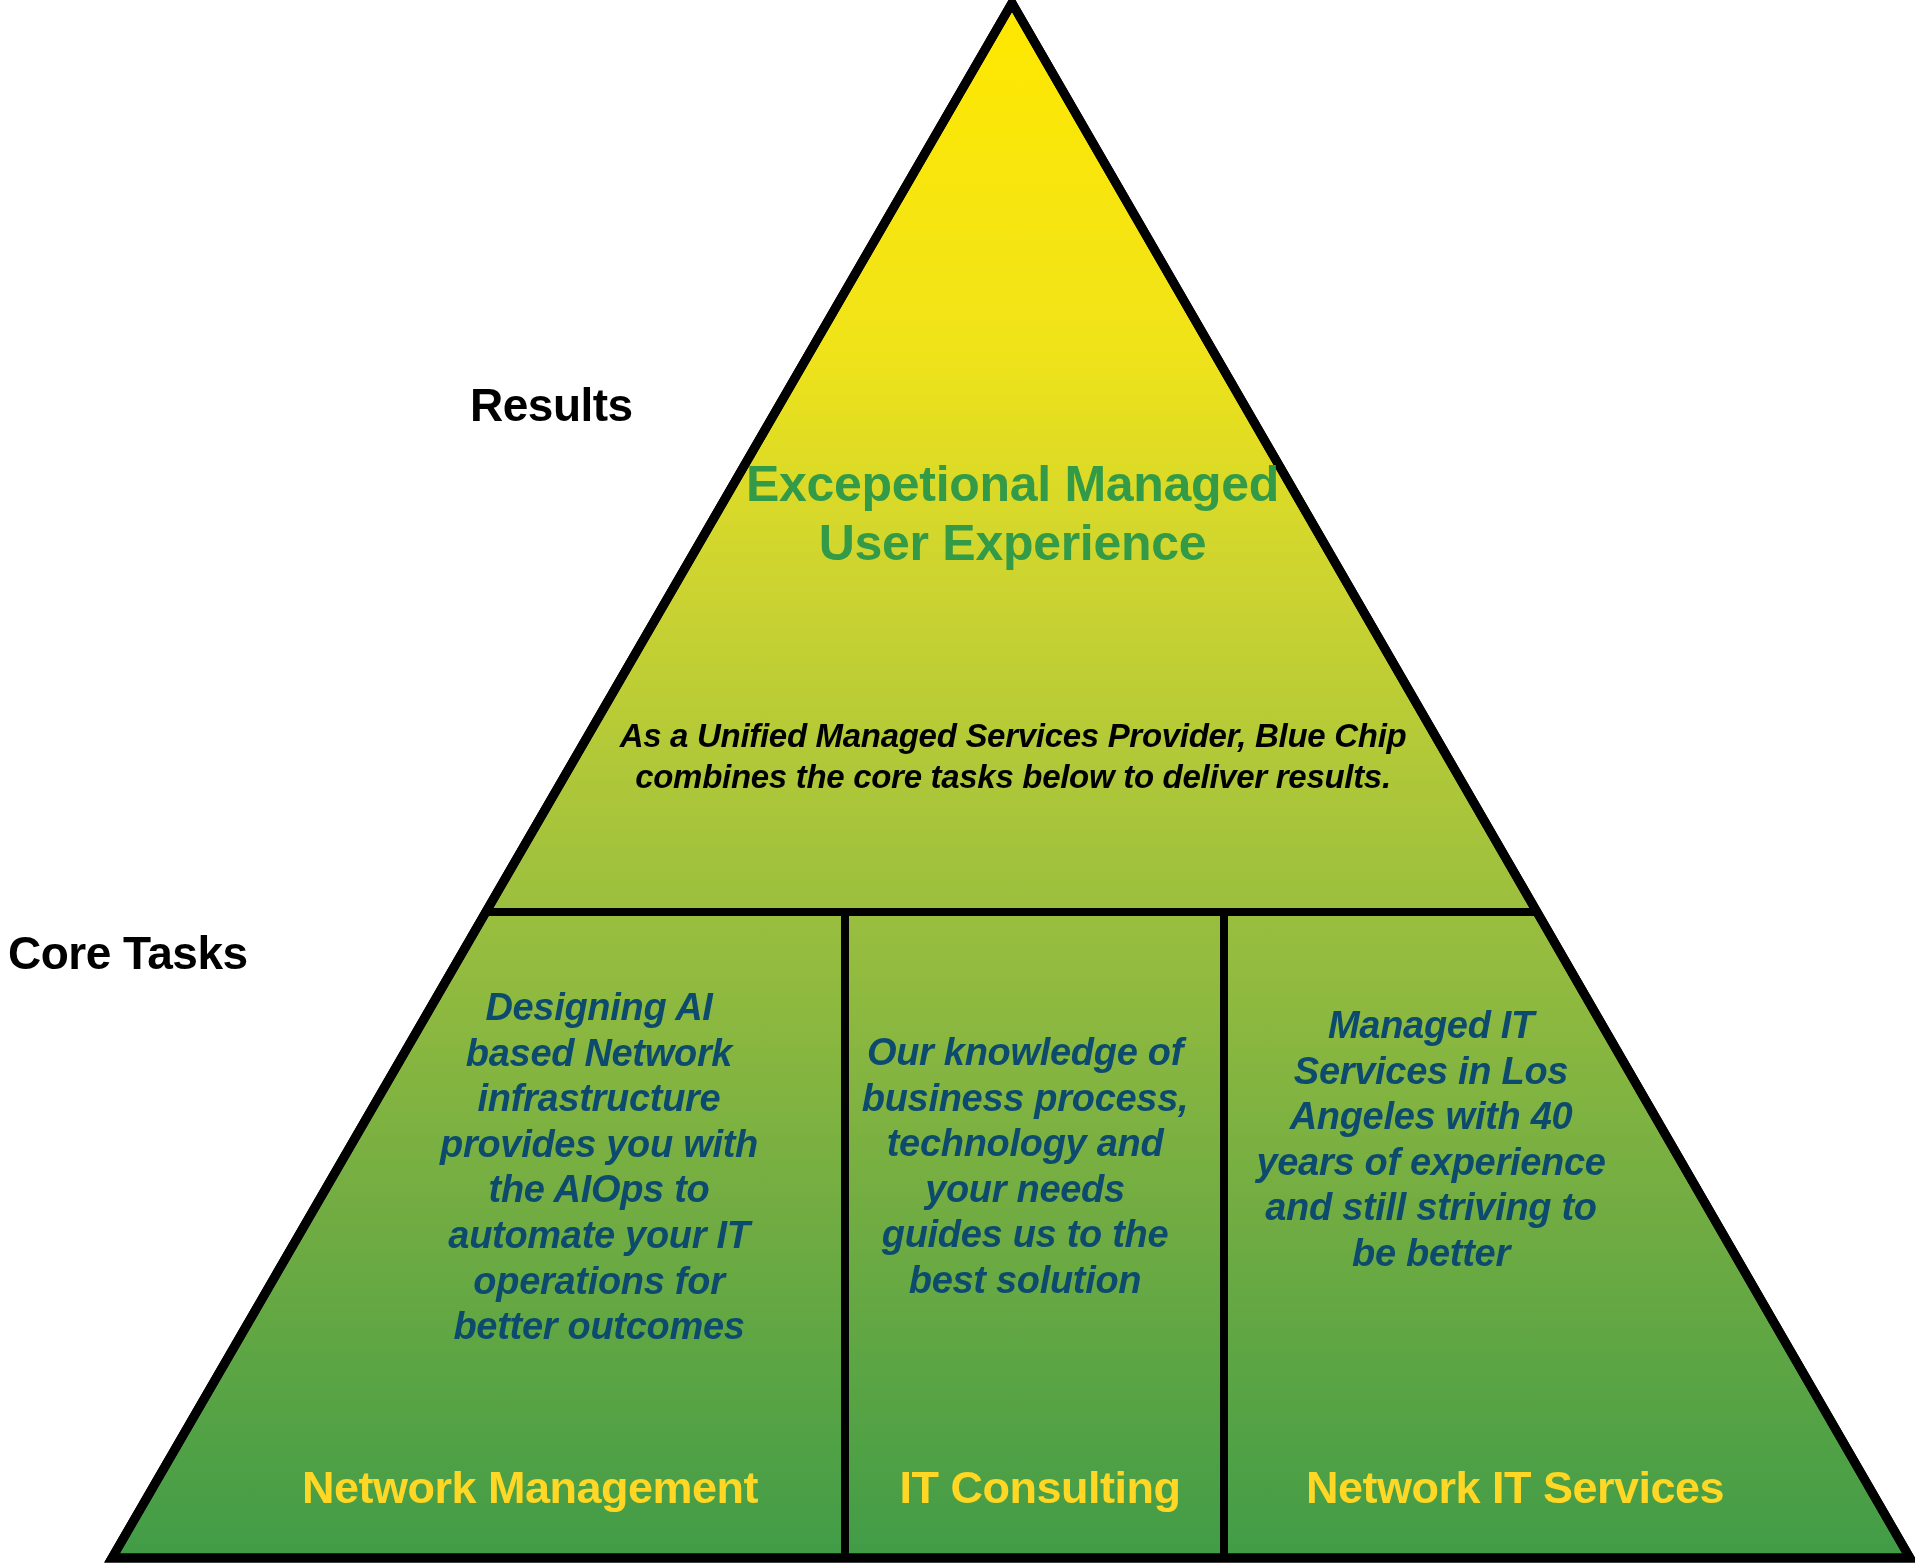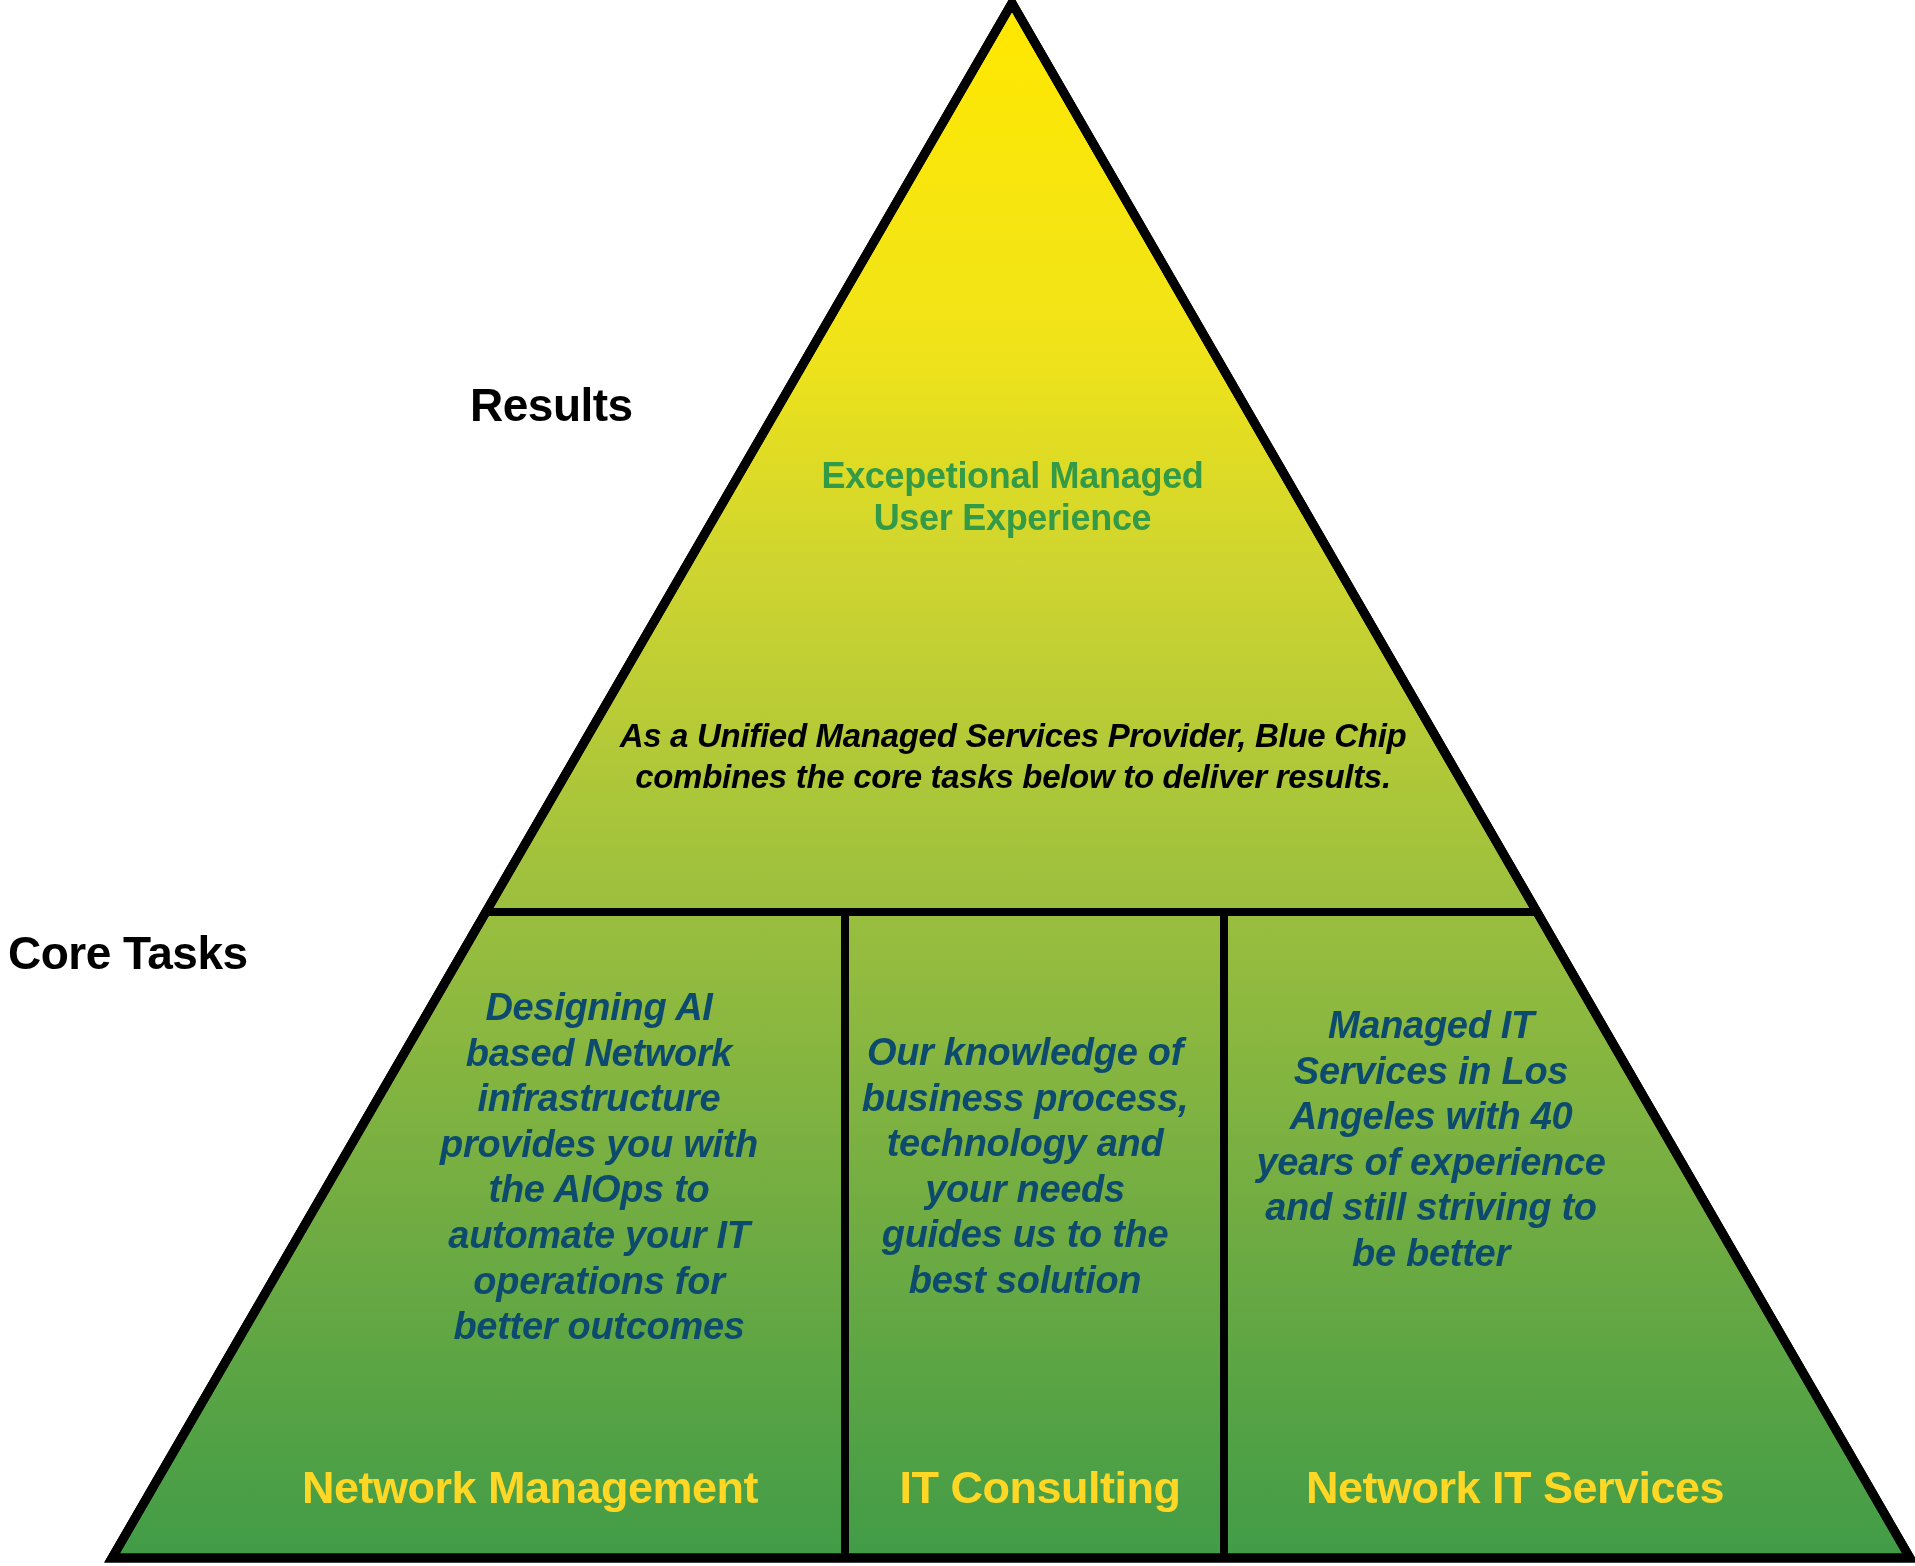--- a/index.html
+++ b/index.html
@@ -52,21 +52,21 @@
     position: absolute;
     text-align: center;
     color: #000000;
     font-family: "Liberation Sans", sans-serif;
   }
 
   #apex-heading {
     left: 640px;
     top: 455px;
     width: 745px;
-    font-size: 36px;
+    font-size: 50px;
     font-weight: bold;
     line-height: 1.17;
     color: #339A48;
     letter-spacing: -0.3px;
   }
 
   #intro-paragraph {
     left: 598px;
     top: 715px;
     width: 830px;

